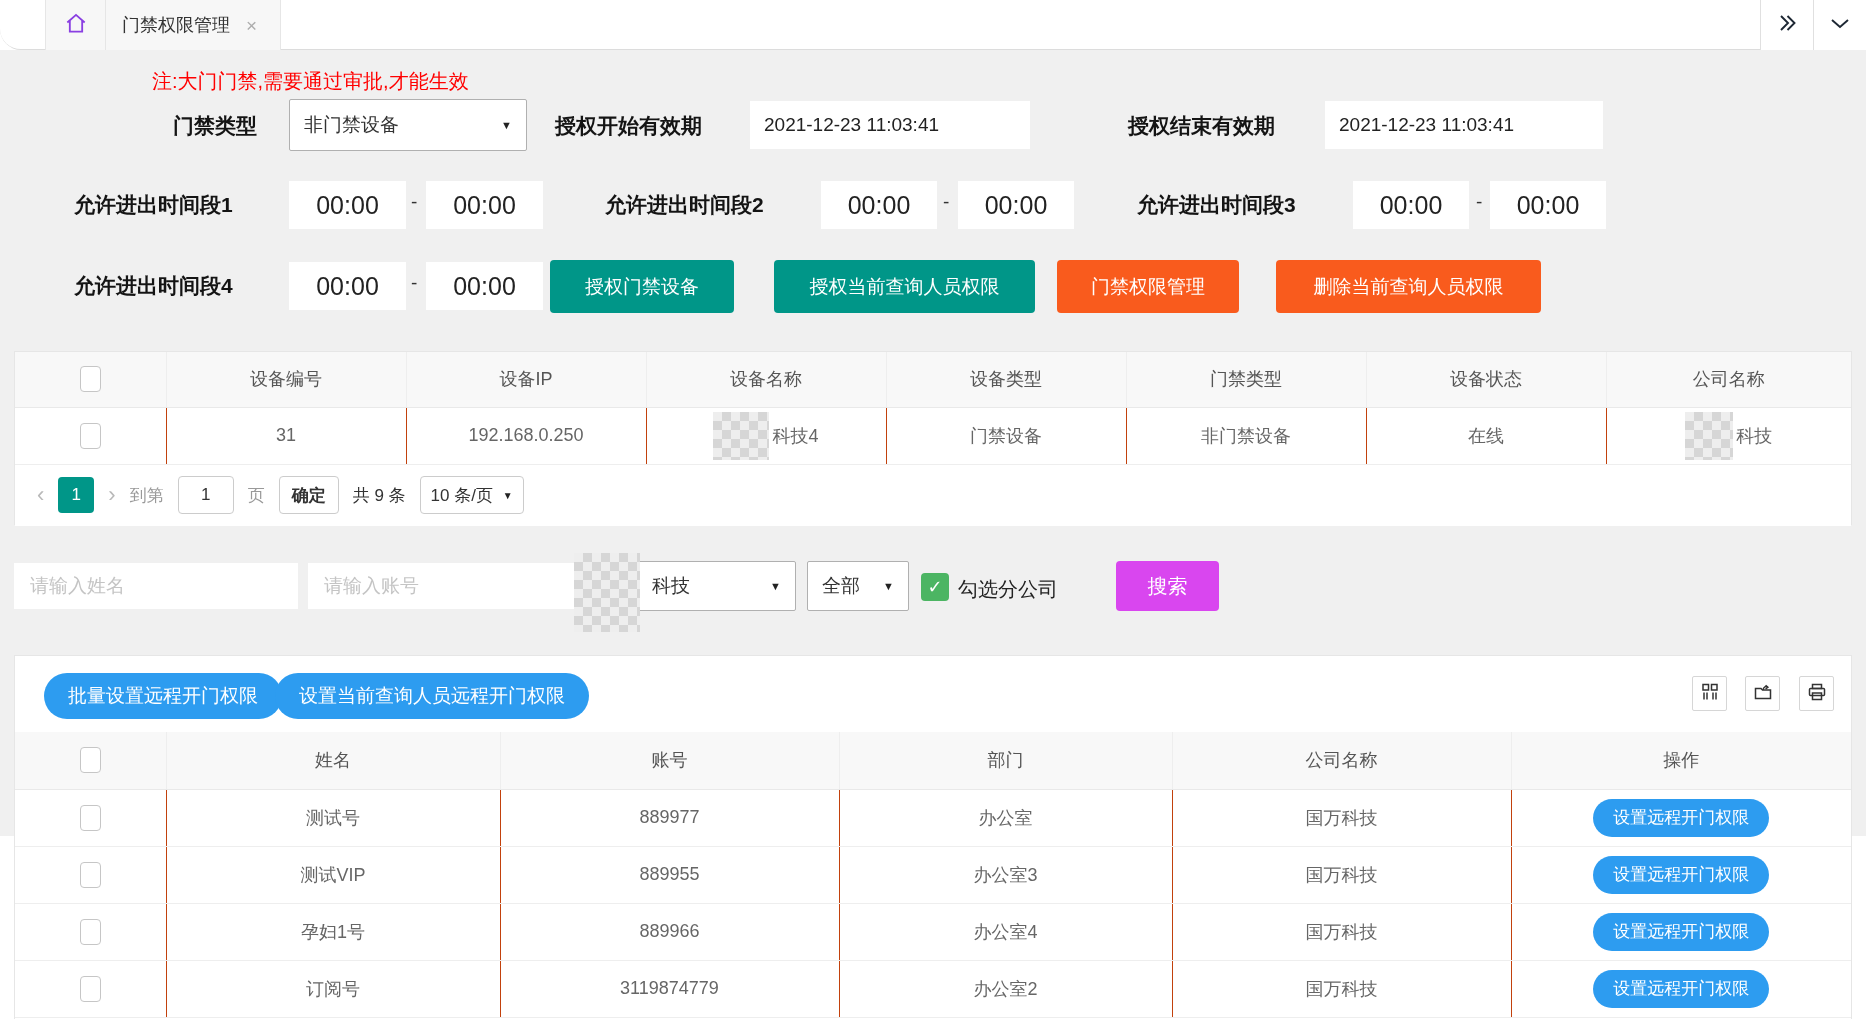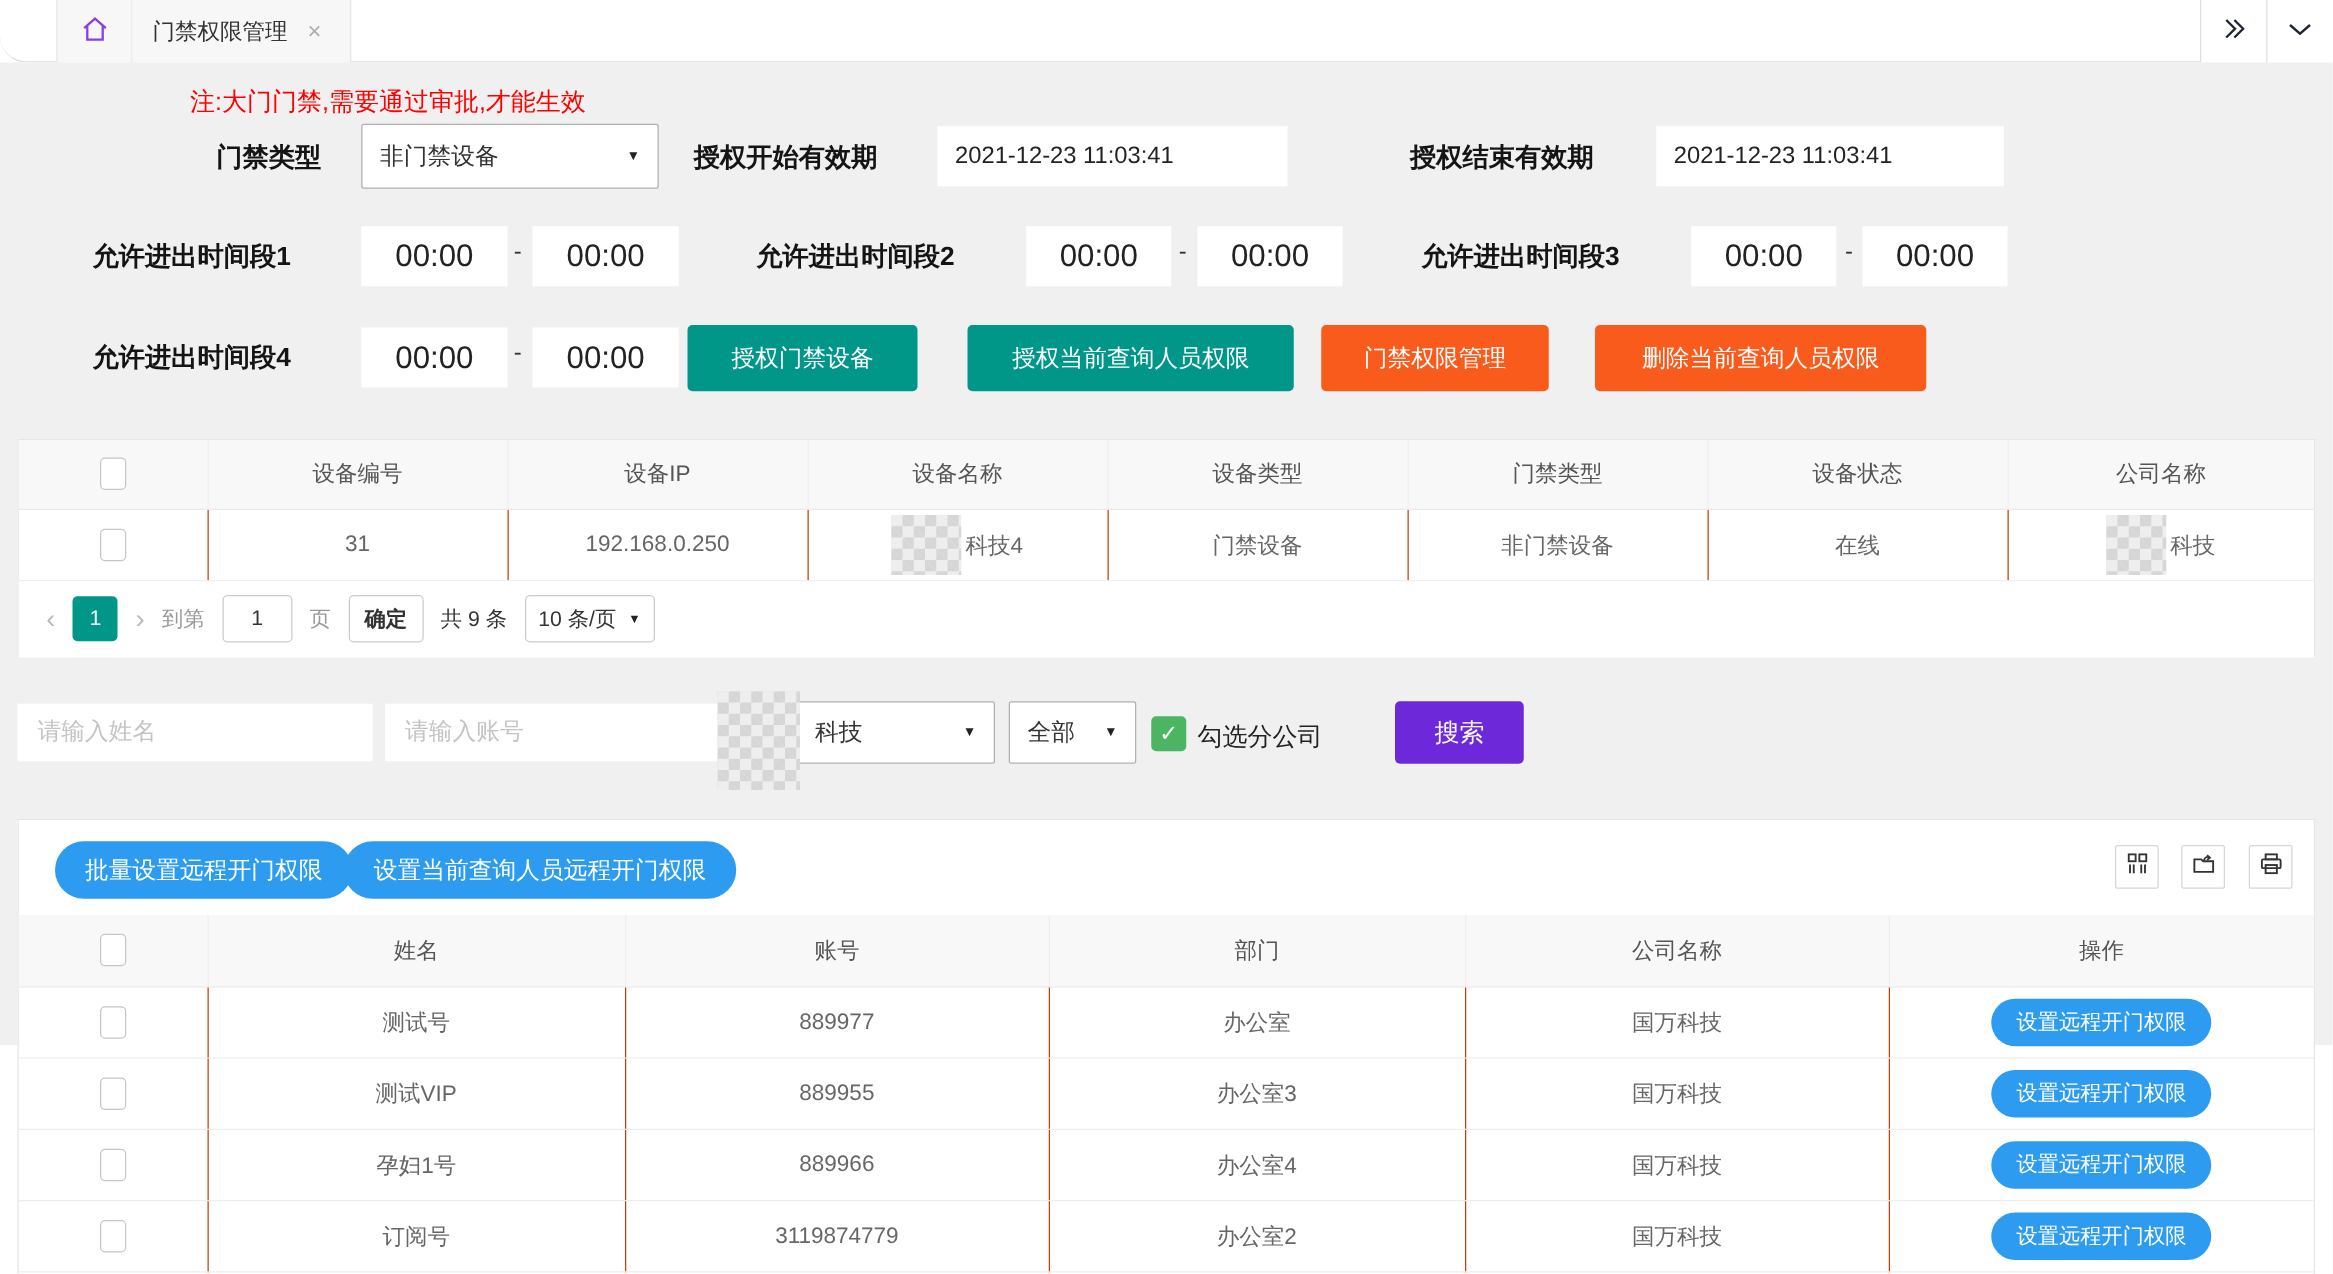--- a/index.html
+++ b/index.html
@@ -75,21 +75,21 @@
     display:flex; align-items:center; padding:0 10px; color:#333; cursor:pointer; }
   .pg-size .caret { margin-left:auto; font-size:10px; color:#222; }
 
   
   .s-input { position:absolute; background:#fff; border:none; font-size:19px; color:#333;
     padding:0 16px; outline:none; }
   .s-input::placeholder { color:#c4c4c4; }
   .check-green { position:absolute; width:28px; height:28px; background:#4cb563; border-radius:4px;
     color:#fff; font-size:18px; display:flex; align-items:center; justify-content:center; cursor:pointer; }
   .s-label { position:absolute; font-size:20px; color:#222; }
-  .search-btn { position:absolute; width:103px; height:50px; background:#6d28d9; border:none;
+  .search-btn { position:absolute; width:103px; height:50px; background:#d946ef; border:none;
     border-radius:4px; color:#fff; font-size:20px; cursor:pointer; font-family:inherit; }
 
   
   .pill { position:absolute; height:46px; background:#2d9cf0; border:none; border-radius:23px;
     color:#fff; font-size:19px; cursor:pointer; padding:0 24px; font-family:inherit; }
   .tool-btn { position:absolute; width:35px; height:35px; background:#fff;
     border:1px solid #d6d6d6; border-radius:2px; display:flex; align-items:center;
     justify-content:center; cursor:pointer; }
   .action-pill { width:176px; height:38px; background:#2d9cf0; border:none; border-radius:19px;
     color:#fff; font-size:17px; cursor:pointer; font-family:inherit; }

